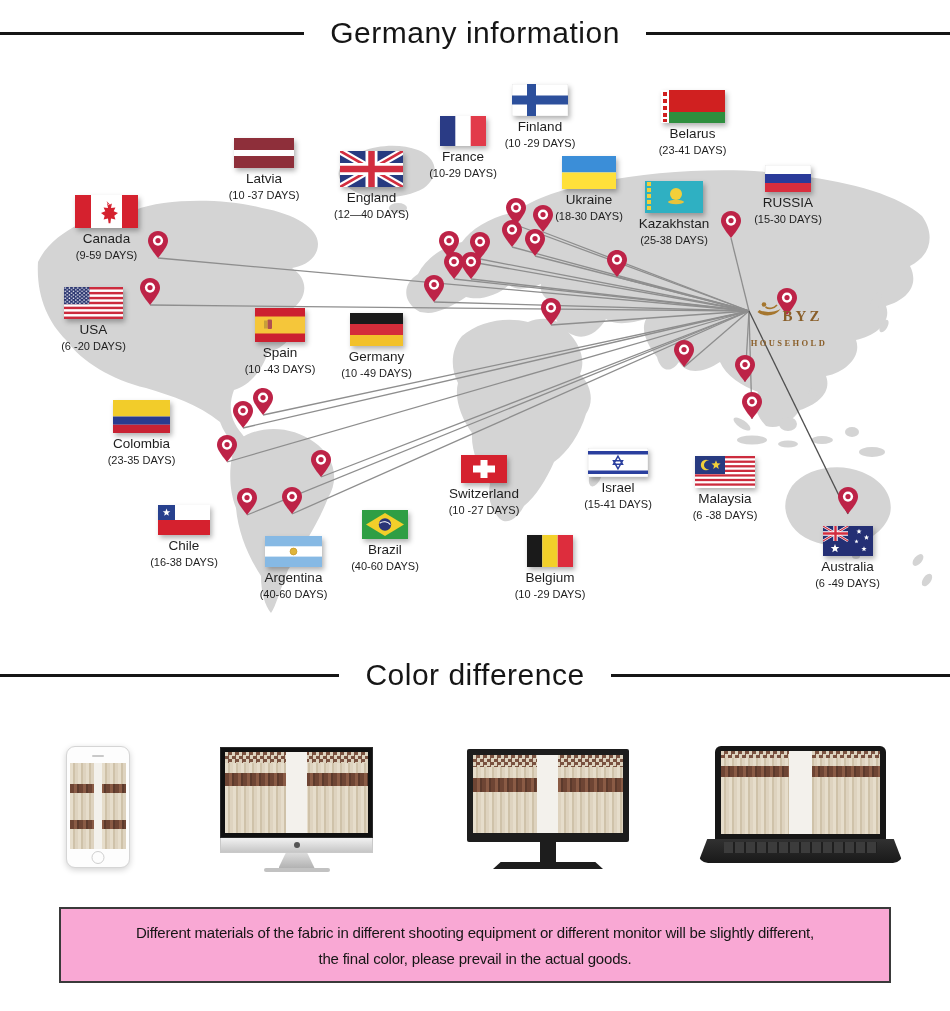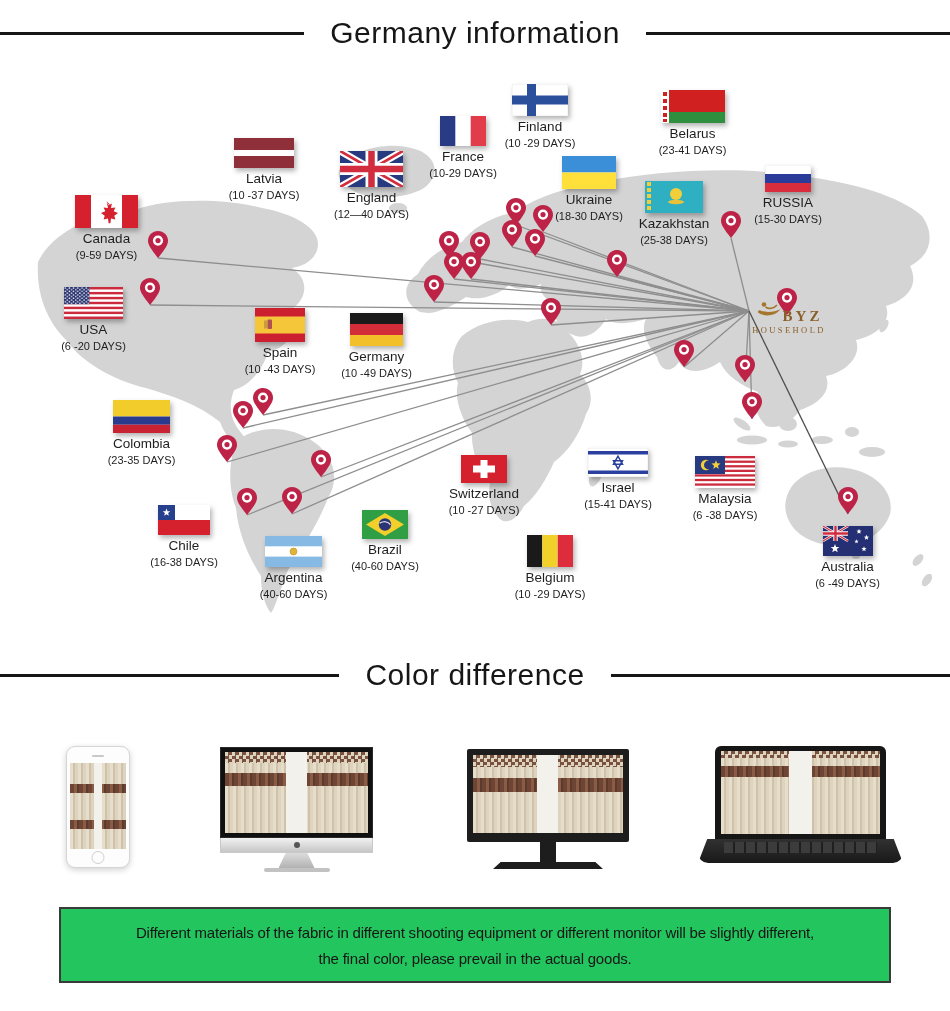--- a/index.html
+++ b/index.html
@@ -18,21 +18,21 @@
   .country{position:absolute;text-align:center;line-height:1.3}
   .flag{display:flex;justify-content:center;margin-bottom:2px}
   .flag svg{box-shadow:2px 3px 5px rgba(0,0,0,.3)}
   .cname{font-size:13.5px;color:#1e1e1e}
   .cdays{font-size:11px;color:#1e1e1e}
   
   .logo{position:absolute;left:741px;top:299px;width:96px;text-align:center;
         color:#8a5f2a;font-family:"Liberation Serif",serif}
   .logo-row{display:flex;align-items:flex-end;justify-content:center;gap:1px}
   .logo-name{font-size:15px;font-weight:bold;letter-spacing:3px}
-  .logo-sub{font-size:8.5px;letter-spacing:2.4px;margin-top:0;font-weight:normal}
+  .logo-sub{font-size:8.5px;letter-spacing:2.4px;margin-top:13px;font-weight:bold}
   
   .device{position:absolute}
   .screen{position:absolute;overflow:hidden}
   .curtain{
     background:
       linear-gradient(90deg,rgba(0,0,0,0) 0 43%,#f3f1ec 43% 57%,rgba(0,0,0,0) 57% 100%),
       repeating-linear-gradient(90deg,#e6ddcb 0 3px,#cfc2a9 3px 5px,#ded3bf 5px 8px);
   }
   .band{position:absolute;left:0;right:0;
     background:
@@ -79,21 +79,21 @@
   .lap-screen .screen{position:relative;width:100%;height:100%}
   .lap-base{position:absolute;top:93px;left:0;width:205px;height:24px;
     background:linear-gradient(#313131,#191919);
     clip-path:polygon(4.5% 0,95.5% 0,100% 100%,0 100%);border-radius:3px 3px 10px 10px}
   .lap-keys{position:absolute;left:26px;right:26px;top:96px;height:11px;
     background-image:repeating-linear-gradient(90deg,#3c3c3c 0 9px,#1f1f1f 9px 11px),
                      repeating-linear-gradient(#3c3c3c 0 4px,#1f1f1f 4px 6px)}
   
   .note-box{position:absolute;left:59px;top:907px;width:832px;height:76px;box-sizing:border-box;
     border:2px solid #3a3a3a;display:flex;flex-direction:column;justify-content:center;
-    align-items:center;gap:9px;background:#22c55e}
+    align-items:center;gap:9px;background:#f9a8d4}
   .note-box div{font-size:15px;color:#161616;letter-spacing:-.2px}
 </style>
 </head>
 <body>
 
 <div class="sec-title" id="shipping-title">
   <span>Germany information</span>
 </div>
 
 <svg id="world-svg" viewBox="0 55 950 570">

